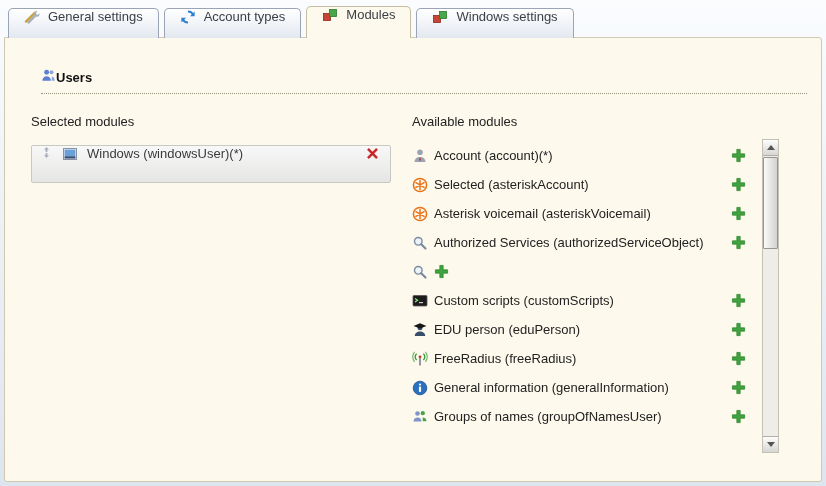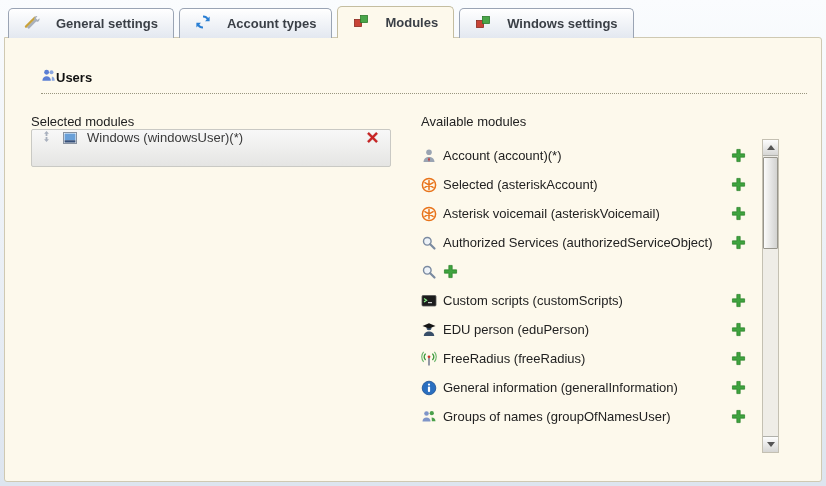--- a/index.html
+++ b/index.html
@@ -2,34 +2,34 @@
 <html><head>
 <meta charset="utf-8">
 <style>
   * { margin:0; padding:0; box-sizing:border-box; }
   html,body { width:826px; height:486px; }
   body { font-family:"Liberation Sans", sans-serif; font-size:13px; color:#222; }
   .page { position:relative; width:826px; height:486px; background:linear-gradient(180deg,#fafcfe 0%,#dde5ef 100%); overflow:hidden; }
 
   
   .tabbar { position:absolute; left:8px; top:6px; right:8px; height:32px; display:flex; align-items:flex-end; gap:5px; z-index:3; }
-  .tab { display:flex; align-items:center; gap:16px; height:30px; padding:0 15px; border:1px solid #9aa4b4; border-bottom:none; border-radius:5px 5px 0 0; background:linear-gradient(180deg,#ffffff 0%,#e3e8f0 100%); box-shadow:inset 0 1px 0 #fff; color:#3a3f46; cursor:pointer; white-space:nowrap;font-weight:bold; }
+  .tab { display:flex; align-items:flex-start; gap:8px; height:30px; padding:0 15px; border:1px solid #9aa4b4; border-bottom:none; border-radius:5px 5px 0 0; background:linear-gradient(180deg,#ffffff 0%,#e3e8f0 100%); box-shadow:inset 0 1px 0 #fff; color:#3a3f46; cursor:pointer; white-space:nowrap; }
   .tab.active { height:32px; background:#fdf9ec; border-color:#c4bda0; box-shadow:none; }
   .tab .ic { width:16px; height:16px; }
 
   
   .content { position:absolute; left:4px; right:4px; top:37px; bottom:4px; background:#fdf9ec; border:1px solid #cfc9b2; border-radius:0 3px 3px 3px; z-index:1; }
   .section-head { display:flex; align-items:center; gap:0; margin:30px 14px 0 36px; padding-bottom:7px; border-bottom:1px dotted #99967f; }
   .section-head .ic { width:15px; height:15px; }
   .section-title { font-weight:bold; color:#111; }
 
   .cols { display:flex; margin:20px 0 0 26px; }
   .col-left { width:360px; flex:none; }
-  .col-right { flex:1; margin-left:30px; padding-right:42px; }
-  .col-head { color:#222; }
+  .col-right { flex:1; margin-left:21px; padding-right:42px; }
+  .col-head { color:#222; margin-bottom:16px; }
   .col-right .col-head { margin-bottom:10px; }
 
   
   .sel-row { display:flex; align-items:flex-start; gap:9px; height:38px; padding:0 10px 0 8px; background:linear-gradient(180deg,#f8f8f8 0%,#e5e5e3 100%); border:1px solid #c9c9c4; border-radius:2px; cursor:move; }
   .drag { display:flex; }
   .drag .ic { width:13px; height:13px; }
   .mi { display:flex; width:16px; flex:none; }
   .mi .ic { width:16px; height:16px; }
   .sel-label { flex:1; color:#3a3a3a; }
   .del { display:flex; cursor:pointer; }

